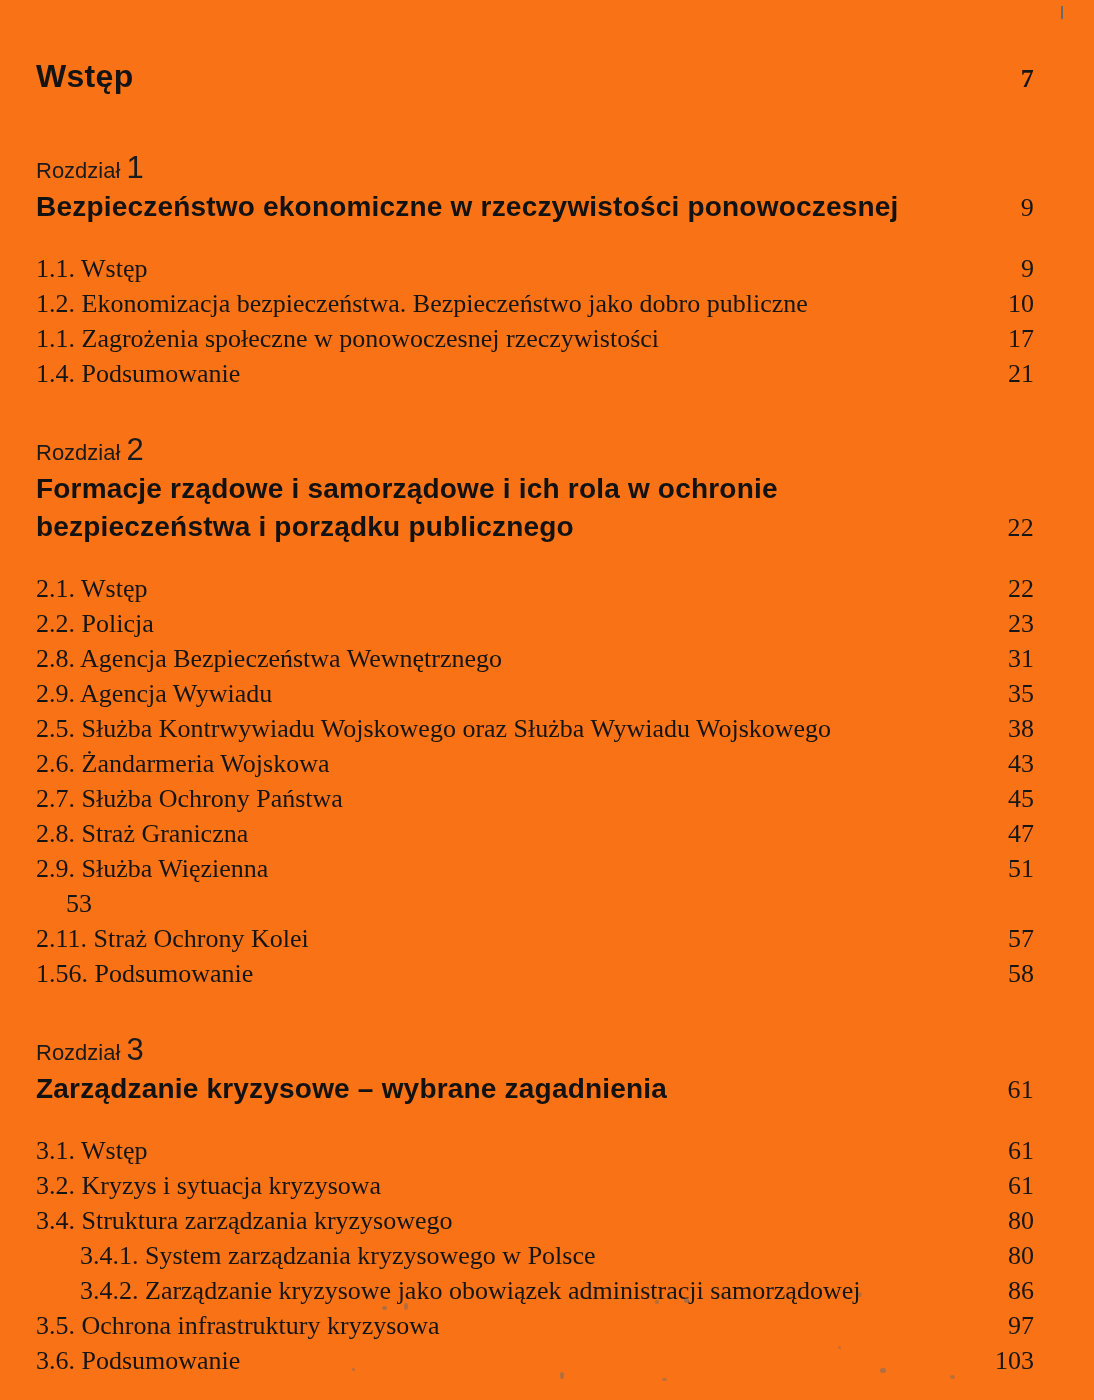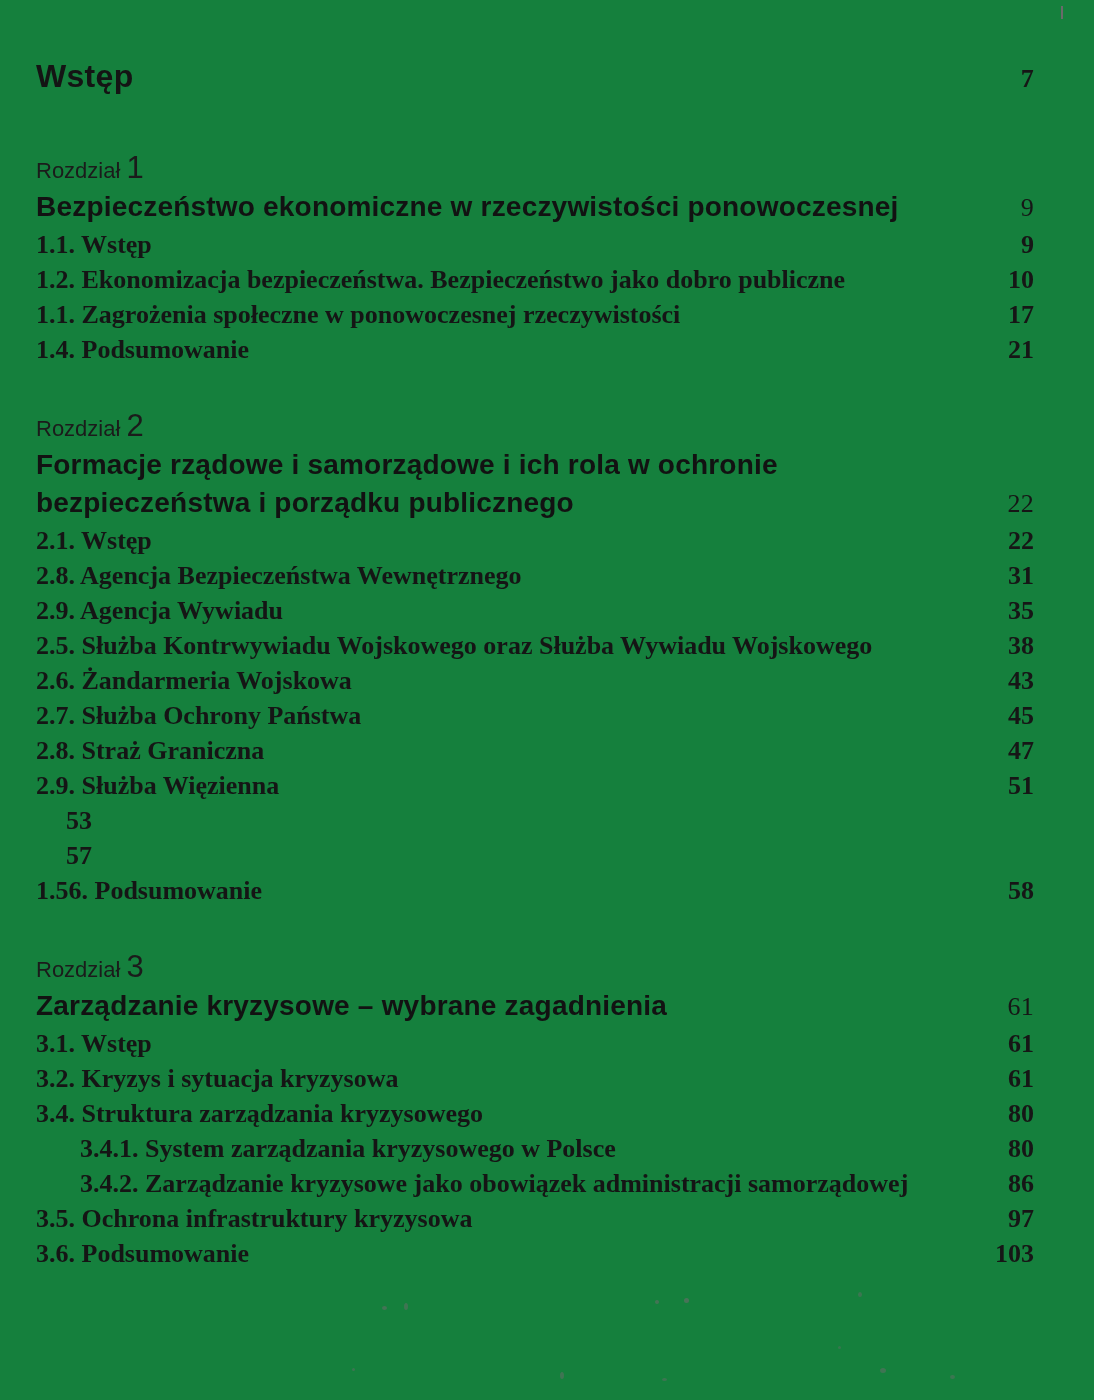--- a/index.html
+++ b/index.html
@@ -1,21 +1,21 @@
 <!DOCTYPE html>
 <html lang="pl"><head>
 <meta charset="utf-8">
 <style>
   * { margin: 0; padding: 0; box-sizing: border-box; }
   html, body { background: #ffffff; }
   .page {
     position: relative;
     width: 1094px;
     height: 1400px;
-    background: #15803d;
+    background: #f97316;
     color: #141414;
     overflow: hidden;
     padding: 54px 60px 0 36px;
   }
   .row {
     display: flex;
     justify-content: space-between;
     align-items: baseline;
   }
   .pagenum {
@@ -51,21 +51,21 @@
   }
   .chapter-title-row {
     font-family: "Liberation Sans", sans-serif;
     font-weight: 600;
     font-size: 28px;
     line-height: 38px;
     letter-spacing: 0.2px;
     color: #121212;
   }
   .chapter-title-row .pagenum { font-weight: 400; }
-  .sections { margin-top: 0; font-weight: bold; }
+  .sections { margin-top: 24px; }
   .section-row {
     font-family: "Liberation Serif", serif;
     font-size: 26px;
     line-height: 35px;
     color: #151515;
   }
   .section-row .entry-text { padding-right: 20px; }
   .section-row.indent .entry-text { padding-left: 44px; }
   
   .artifact { position: absolute; background: #6a6a6a; border-radius: 50%; }
@@ -121,20 +121,24 @@
     <div class="row chapter-title-row">
       <span class="entry-text">bezpieczeństwa i porządku publicznego</span>
       <span class="pagenum">22</span>
     </div>
     <div class="sections">
       <div class="row section-row">
         <span class="entry-text"><span>2.1.</span> <span>Wstęp</span></span>
         <span class="pagenum">22</span>
       </div>
       <div class="row section-row">
+        <span class="entry-text"><span>2.2.</span> <span>Policja</span></span>
+        <span class="pagenum">23</span>
+      </div>
+      <div class="row section-row">
         <span class="entry-text"><span>2.8.</span> <span>Agencja Bezpieczeństwa Wewnętrznego</span></span>
         <span class="pagenum">31</span>
       </div>
       <div class="row section-row">
         <span class="entry-text"><span>2.9.</span> <span>Agencja Wywiadu</span></span>
         <span class="pagenum">35</span>
       </div>
       <div class="row section-row">
         <span class="entry-text"><span>2.5.</span> <span>Służba Kontrwywiadu Wojskowego oraz Służba Wywiadu Wojskowego</span></span>
         <span class="pagenum">38</span>
@@ -152,20 +156,21 @@
         <span class="pagenum">47</span>
       </div>
       <div class="row section-row">
         <span class="entry-text"><span>2.9.</span> <span>Służba Więzienna</span></span>
         <span class="pagenum">51</span>
       </div>
       <div class="row section-row">
         <span class="pagenum">53</span>
       </div>
       <div class="row section-row">
+        <span class="entry-text"><span>2.11.</span> <span>Straż Ochrony Kolei</span></span>
         <span class="pagenum">57</span>
       </div>
       <div class="row section-row">
         <span class="entry-text"><span>1.56.</span> <span>Podsumowanie</span></span>
         <span class="pagenum">58</span>
       </div>
     </div>
   </section>
 
   <section class="chapter chapter-3">

